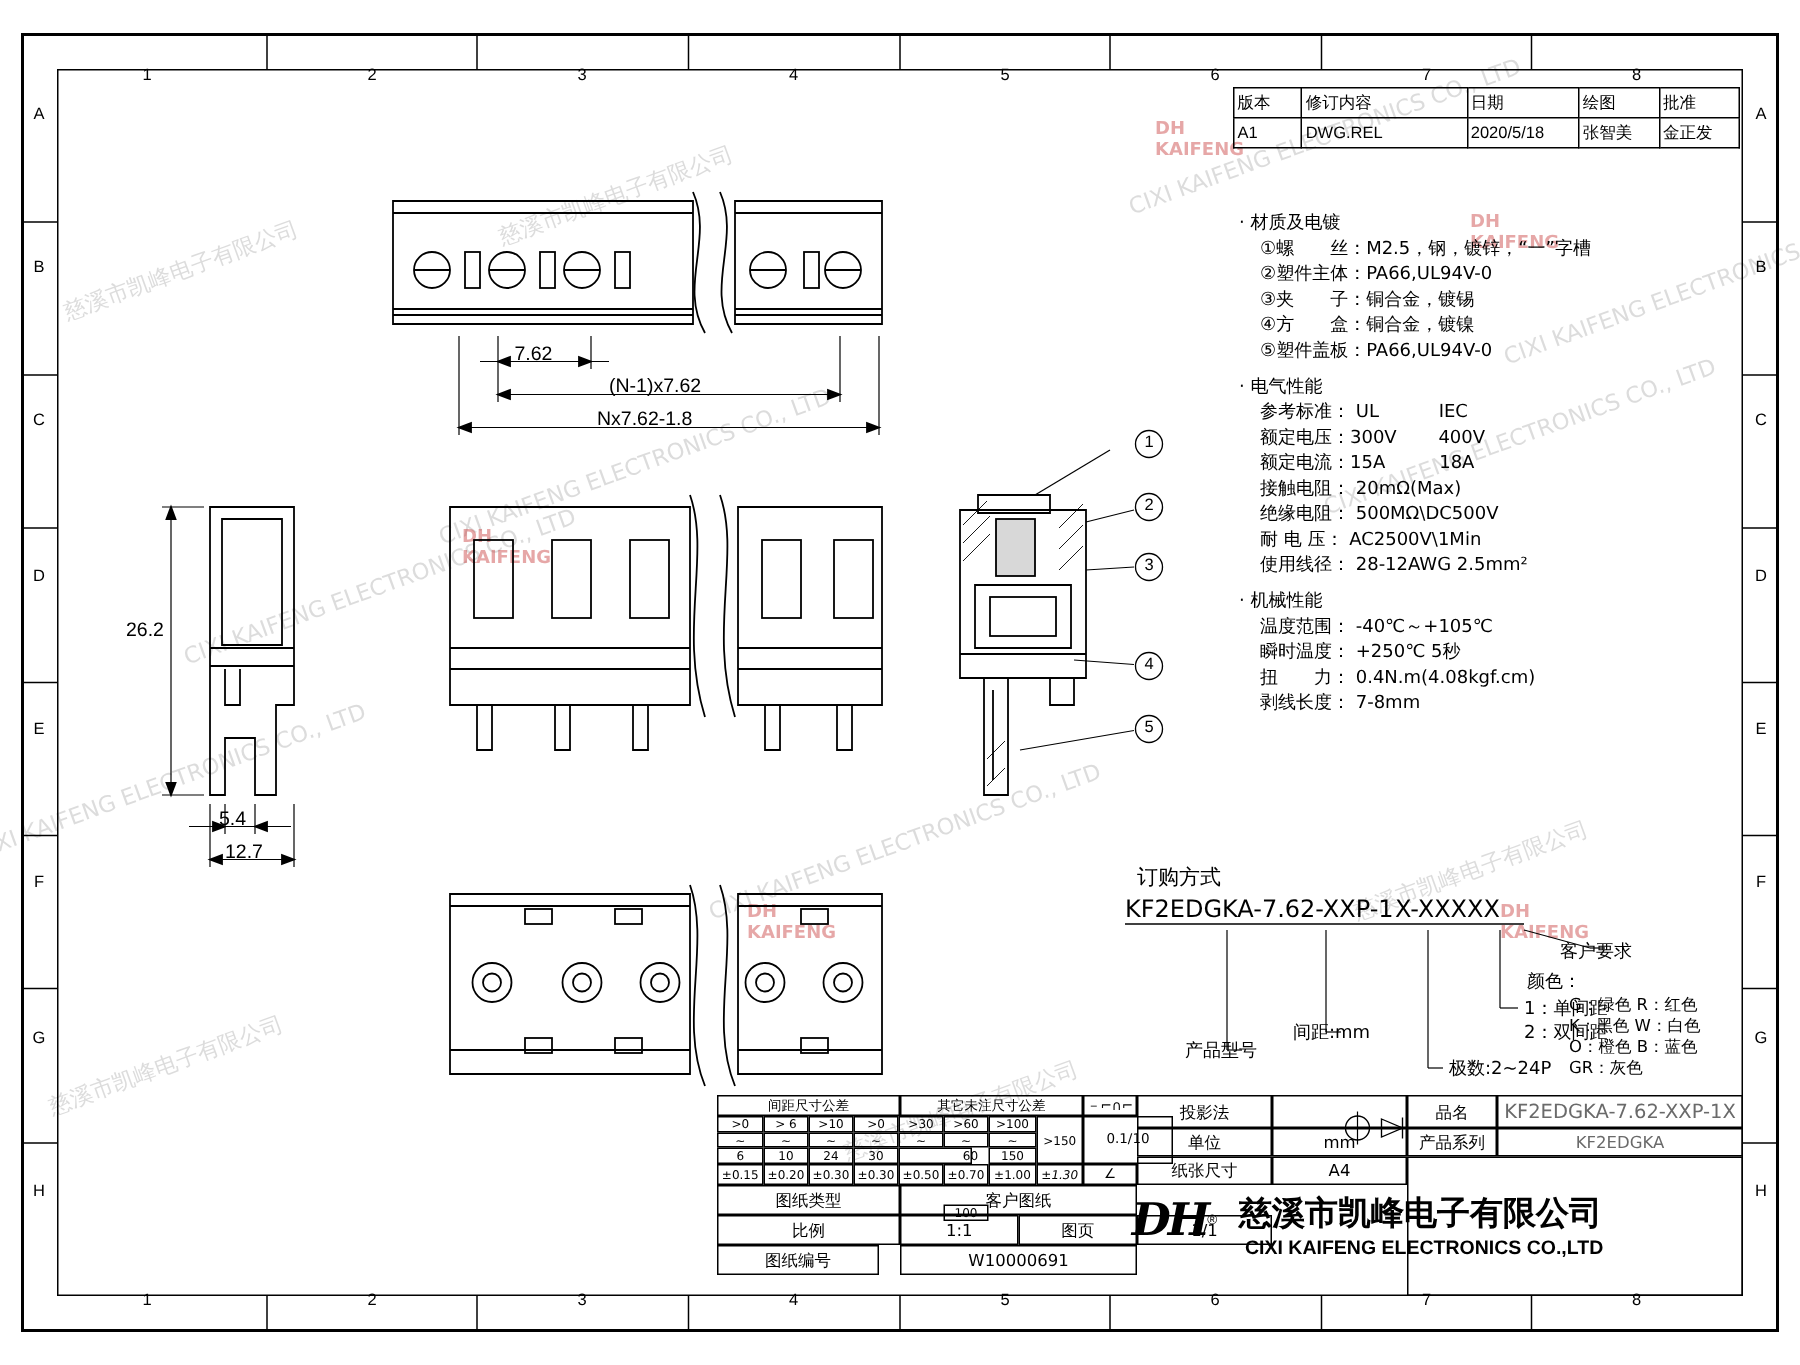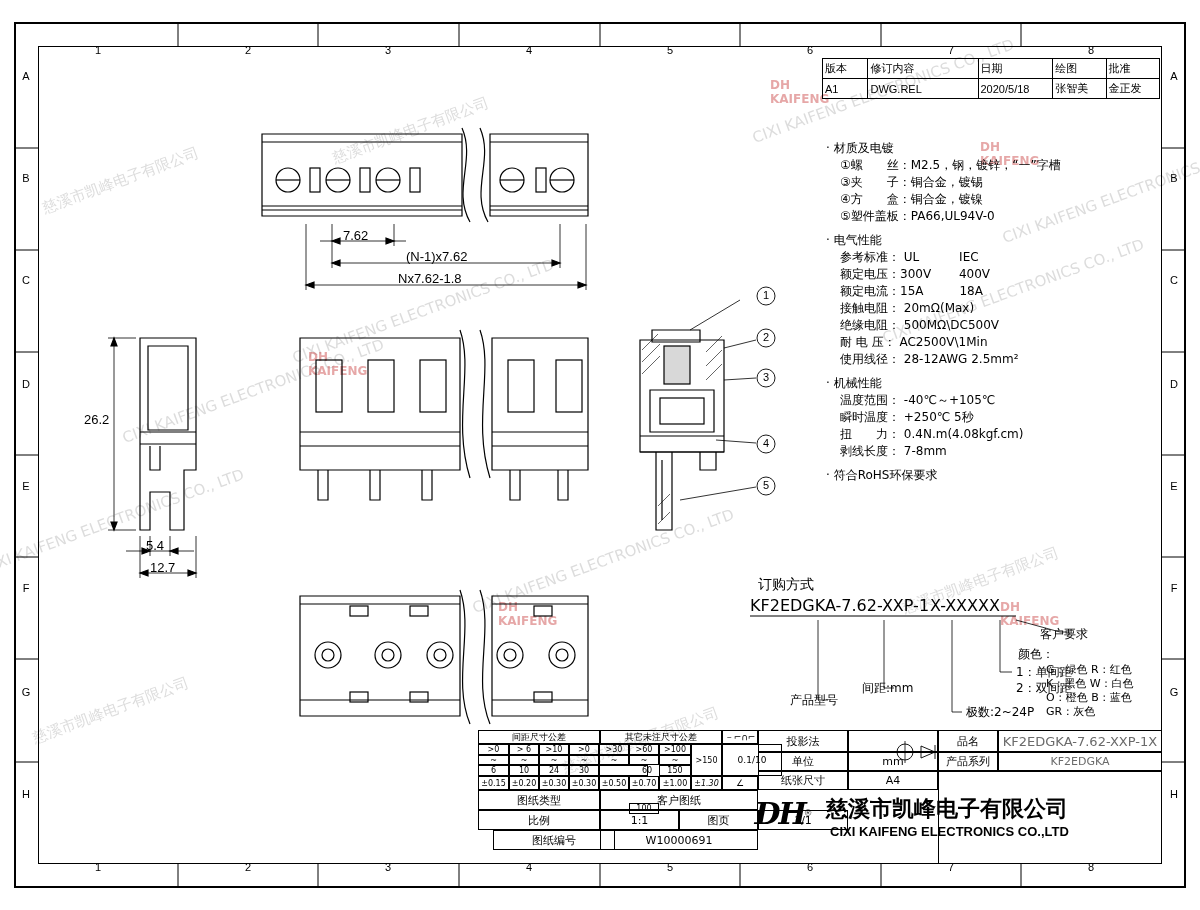--- a/index.html
+++ b/index.html
@@ -150,43 +150,41 @@
       <td>张智美</td>
       <td>金正发</td>
     </tr>
   </tbody>
     </table>
 
   <div id="specs">
     <div class="grp">
       <div class="hd">· <span>材质及电镀</span></div>
       <div class="it">①螺　　丝：M2.5，钢，镀锌，“一”字槽</div>
+      <div class="it">②塑件主体：PA66,UL94V-0</div>
       <div class="it">③夹　　子：铜合金，镀锡</div>
       <div class="it">④方　　盒：铜合金，镀镍</div>
       <div class="it">⑤塑件盖板：PA66,UL94V-0</div>
     </div>
     <div class="grp">
       <div class="hd">· <span>电气性能</span></div>
       <div class="it">参考标准： UL　　　 IEC</div>
       <div class="it">额定电压：300V　　 400V</div>
       <div class="it">额定电流：15A　　　18A</div>
       <div class="it">接触电阻： 20mΩ(Max)</div>
       <div class="it">绝缘电阻： 500MΩ\DC500V</div>
       <div class="it">耐 电 压： AC2500V\1Min</div>
       <div class="it">使用线径： 28-12AWG  2.5mm²</div>
     </div>
     <div class="grp">
       <div class="hd">· <span>机械性能</span></div>
       <div class="it">温度范围： -40℃～+105℃</div>
       <div class="it">瞬时温度： +250℃  5秒</div>
       <div class="it">扭　　力： 0.4N.m(4.08kgf.cm)</div>
       <div class="it">剥线长度： 7-8mm</div>
-    </div>
-    <div class="grp">
-      <div class="hd">· <span>符合RoHS环保要求</span></div>
     </div>
   </div>
 
   <svg width="1200" height="910">
     <g stroke="#000" fill="none" stroke-width="1.2">
 
       <path d="M262,134 L462,134 L462,216 L262,216 Z"></path>
       <path d="M490,134 L588,134 L588,216 L490,216 Z"></path>
 
       <line x1="262" y1="142" x2="462" y2="142"></line>
@@ -447,21 +445,21 @@
     <div class="tbcell" style="left:280px;top:41px;width:90px;height:19px;">纸张尺寸</div>
     <div class="tbcell" style="left:370px;top:41px;width:90px;height:19px;">A4</div>
     <div class="tbcell" style="left:460px;top:41px;width:224px;height:93px;"></div>
 
     <div class="tbcell" style="left:0;top:60px;width:122px;height:20px;">图纸类型</div>
     <div class="tbcell" style="left:122px;top:60px;width:158px;height:20px;">客户图纸</div>
     <div class="tbcell" style="left:0;top:80px;width:122px;height:20px;">比例</div>
     <div class="tbcell" style="left:122px;top:80px;width:79px;height:20px;">1:1</div>
     <div class="tbcell" style="left:201px;top:80px;width:79px;height:20px;">图页</div>
     <div class="tbcell" style="left:280px;top:80px;width:90px;height:20px;">1/1</div>
-    <div class="tbcell" style="left:15px;top:100px;width:122px;height:20px;">图纸编号</div>
+    <div class="tbcell" style="left:0;top:100px;width:108px;height:20px;">图纸编号</div>
     <div class="tbcell" style="left:122px;top:100px;width:158px;height:20px;">W10000691</div>
 
     <div style="position:absolute;left:272px;top:62px;width:66px;height:42px;display:flex;align-items:center;justify-content:center;">
       <span class="logo-d" style="font-size:30px;letter-spacing:-2px;">DH</span>
       <span style="font-size:9px;vertical-align:top;">®</span>
     </div>
     <div class="cn" style="position:absolute;left:348px;top:64px;font-size:22px;font-weight:bold;white-space:nowrap;">慈溪市凯峰电子有限公司</div>
     <div style="position:absolute;left:352px;top:94px;font-size:13px;font-weight:bold;white-space:nowrap;">CIXI KAIFENG ELECTRONICS CO.,LTD</div>
   </div>
 

